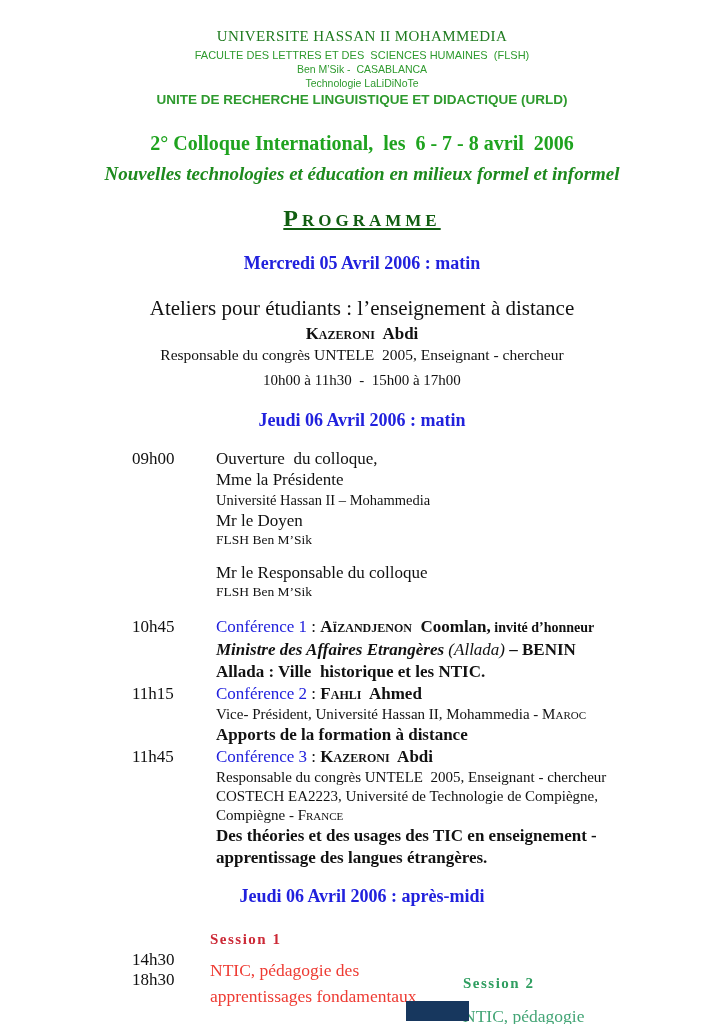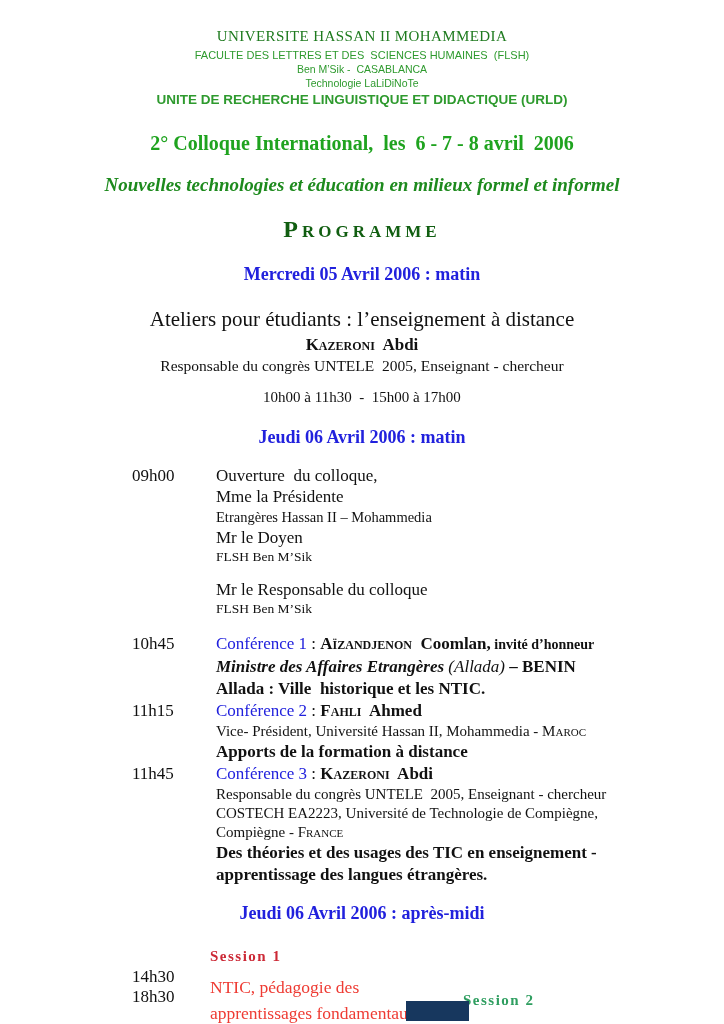--- a/index.html
+++ b/index.html
@@ -17,29 +17,29 @@
   
   .hdr { padding-top:28px; text-align:center; }
   .hdr-university { font-size:15px; letter-spacing:.4px; color:#1e7a1e; }
   .hdr-sans { font-family:"Liberation Sans","DejaVu Sans",sans-serif; color:#2e9a2e; }
   .hdr-faculty { font-size:11px; margin-top:4px; }
   .hdr-campus  { font-size:10.5px; margin-top:2px; }
   .hdr-lab     { font-size:10.5px; margin-top:2px; }
   .hdr-unit    { font-size:13.5px; font-weight:bold; margin-top:3px; color:#2e9a2e; }
 
   .event-title    { margin-top:25px; font-size:20px; font-weight:bold; color:#1fa31f; }
-  .event-subtitle { margin-top:19px;  font-size:19px; font-weight:bold; font-style:italic; color:#1d8a1d; }
-  .programme      { margin-top:20px; font-size:24px; font-weight:bold; font-variant:small-caps; letter-spacing:4px; color:#115e11; }
+  .event-subtitle { margin-top:8px;  font-size:19px; font-weight:bold; font-style:italic; color:#1d8a1d; }
+  .programme      { margin-top:20px; font-size:24px; font-weight:bold; font-variant:small-caps; letter-spacing:4px; color:#115e11;text-decoration:underline; }
 
   .day-heading { font-size:18px; font-weight:bold; color:#2121dd; text-align:center; }
   .mercredi-heading { margin-top:21px; }
   .workshop { margin-top:22px; font-size:21px; }
   .speaker  { margin-top:3px; font-size:17px; font-weight:bold; }
   .role-line{ margin-top:2px; font-size:15.5px; }
-  .hours    { margin-top:14px; font-size:15px; }
+  .hours    { margin-top:8px; font-size:15px; }
   .jm-heading { margin-top:21px; }
 
   
   .schedule { margin-top:17px; padding-left:57px; }
   .row { display:flex; align-items:flex-start;gap:6px; }
   .time { width:78px; flex:0 0 78px; font-size:17px; line-height:21px; }
   .content { flex:1; padding-right:16px; }
   .lg { font-size:17px;   line-height:21px; }
   .md { font-size:14.5px; line-height:20px; }
   .sm { font-size:13.5px; line-height:18px; }
@@ -98,21 +98,21 @@
 
   <div class="day-heading jm-heading" data-bind="jeudi_matin.heading">Jeudi 06 Avril 2006 : matin</div>
 
   <div class="schedule">
 
     <div class="row row-opening">
       <div class="time" data-bind="jeudi_matin.opening.time">09h00</div>
       <div class="content">
         <div class="lg" data-bind="jeudi_matin.opening.line1">Ouverture  du colloque,</div>
         <div class="lg" data-bind="jeudi_matin.opening.line2">Mme la Présidente</div>
-        <div class="md" data-bind="jeudi_matin.opening.line3">Etrangères Hassan II – Mohammedia</div>
+        <div class="md" data-bind="jeudi_matin.opening.line3">Université Hassan II – Mohammedia</div>
         <div class="lg" data-bind="jeudi_matin.opening.line4">Mr le Doyen</div>
         <div class="sm" data-bind="jeudi_matin.opening.line5">FLSH Ben M’Sik</div>
         <div class="gap"></div>
         <div class="lg" data-bind="jeudi_matin.opening.line6">Mr le Responsable du colloque</div>
         <div class="sm" data-bind="jeudi_matin.opening.line7">FLSH Ben M’Sik</div>
       </div>
     </div>
 
     <div class="row row-conf1">
       <div class="time" data-bind="jeudi_matin.conf1.time">10h45</div>

